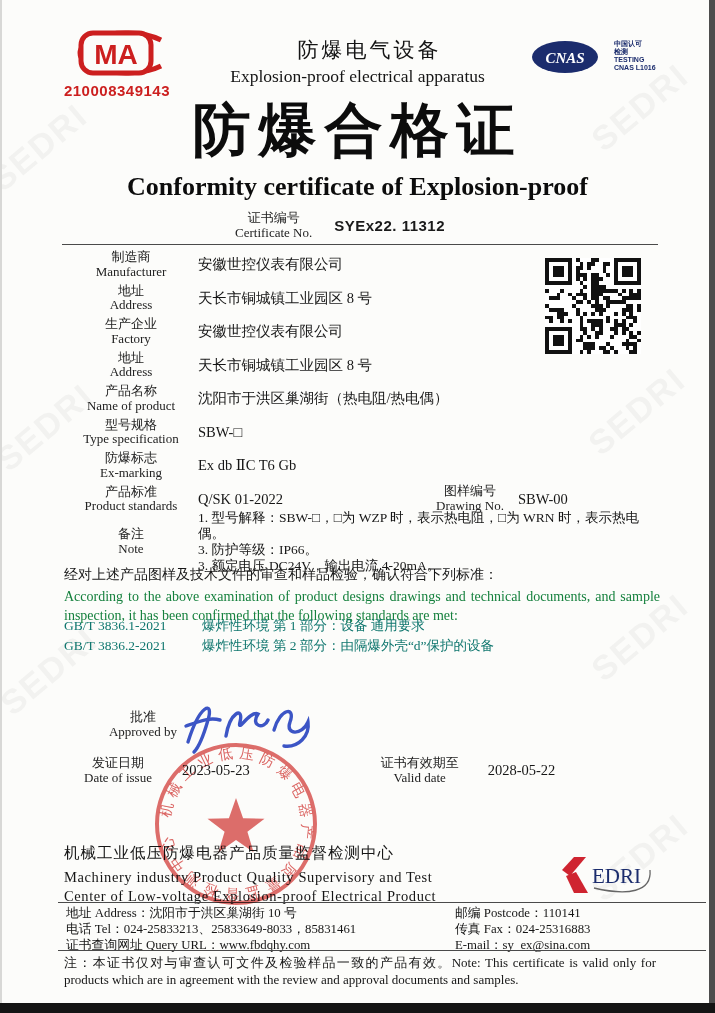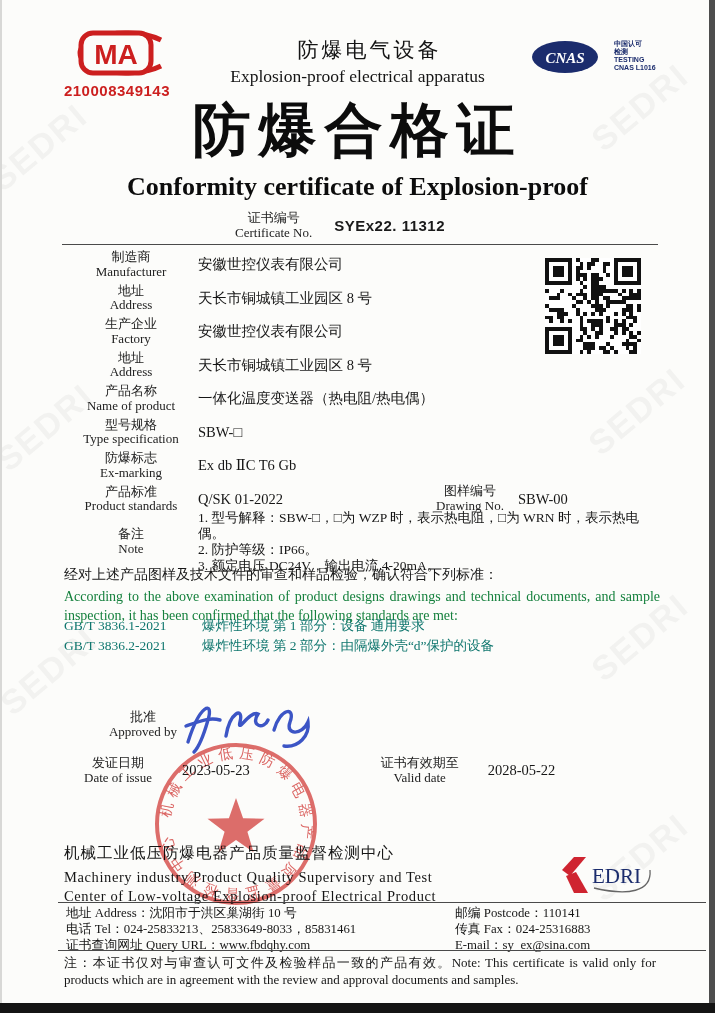--- a/index.html
+++ b/index.html
@@ -798,21 +798,21 @@
         <div class="serif">Address</div>
       </div>
       <div class="fvalue serif">天长市铜城镇工业园区 8 号</div>
     </div>
 
     <div class="frow">
       <div class="flabel">
         <div>产品名称</div>
         <div class="serif">Name of product</div>
       </div>
-      <div class="fvalue serif">一体化温度变送器（热电阻/热电偶）</div>
+      <div class="fvalue serif">沈阳市于洪区巢湖街（热电阻/热电偶）</div>
     </div>
 
     <div class="frow">
       <div class="flabel">
         <div>型号规格</div>
         <div class="serif">Type specification</div>
       </div>
       <div class="fvalue serif">SBW-□</div>
     </div>
 
@@ -841,21 +841,21 @@
       </div>
     </div>
 
     <div class="frow tall">
       <div class="flabel">
         <div>备注</div>
         <div class="serif">Note</div>
       </div>
       <div class="note-lines serif">
         <div>1. 型号解释：SBW-□，□为 WZP 时，表示热电阻，□为 WRN 时，表示热电偶。</div>
-        <div>2. 防护等级：IP66。</div>
+        <div>3. 防护等级：IP66。</div>
         <div>3. 额定电压 DC24V，输出电流 4-20mA。</div>
       </div>
     </div>
   </div>
 
   <div class="abs confirm">
     <div class="confirm-cn">经对上述产品图样及技术文件的审查和样品检验，确认符合下列标准：</div>
     <div class="confirm-en serif">According to the above examination of product designs drawings and technical documents, and sample inspection, it has been confirmed that the following standards are met:</div>
   </div>
 

